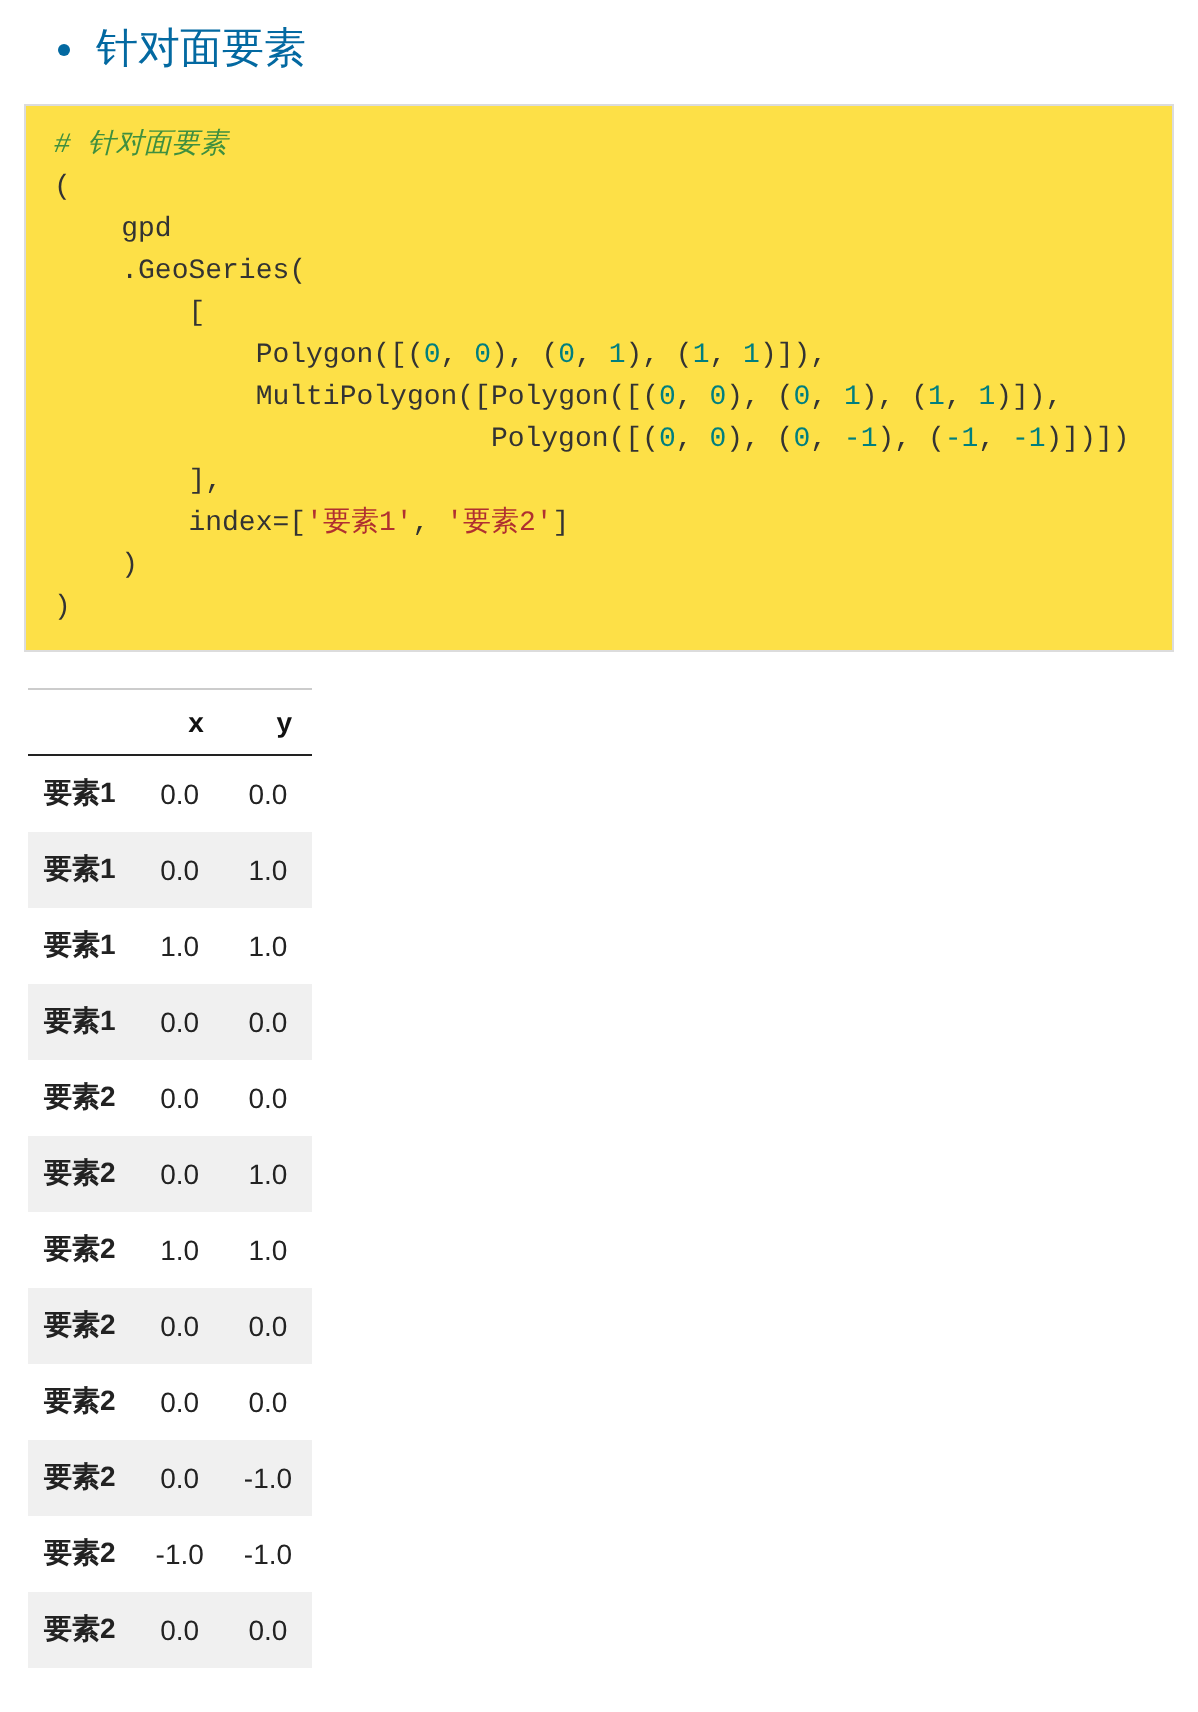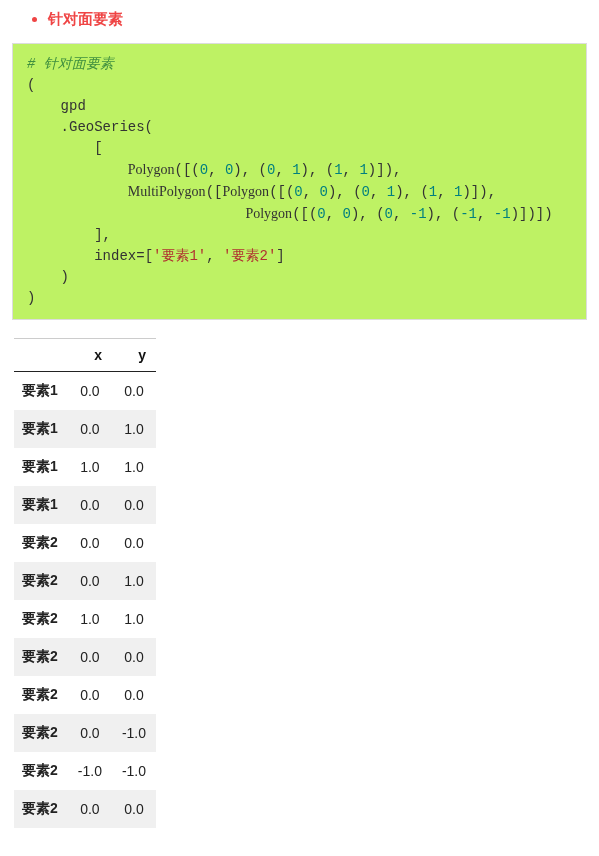--- a/index.html
+++ b/index.html
@@ -8,40 +8,40 @@
     padding: 10px 12px;
     color: #1a1a1a;
     width: 575px;
     font-size: 14px;
   }
   ul.bullet {
     margin: 0 0 14px 0;
     padding-left: 36px;
   }
   ul.bullet li {
-    font-weight: 700;
-    font-size: 15px;
-    color: #ef4444;
+    font-weight: 400;
+    font-size: 21px;
+    color: #0369a1;
   }
   .code-block {
-    background: #bef264;
+    background: #fde047;
     border: 1px solid #dcdcdc;
     padding: 10px 14px 10px 14px;
     font-family: "Courier New", Consolas, monospace;
     font-size: 14px;
     line-height: 1.5;
     white-space: pre;
     overflow-x: auto;
     margin-bottom: 18px;
     color: #333;
   }
   .cm { color: #3f8f3f; font-style: italic; }
   .nm { color: #333; }
   .attr { color: #333; }
-  .fn { color: #333; font-family: Liberation Serif, serif; }
+  .fn { color: #333; }
   .num { color: #007f7f; }
   .str { color: #b03030; }
 
   table.data {
     border-collapse: collapse;
     font-size: 14px;
     margin-left: 2px;
   }
   table.data th {
     font-weight: 700;

